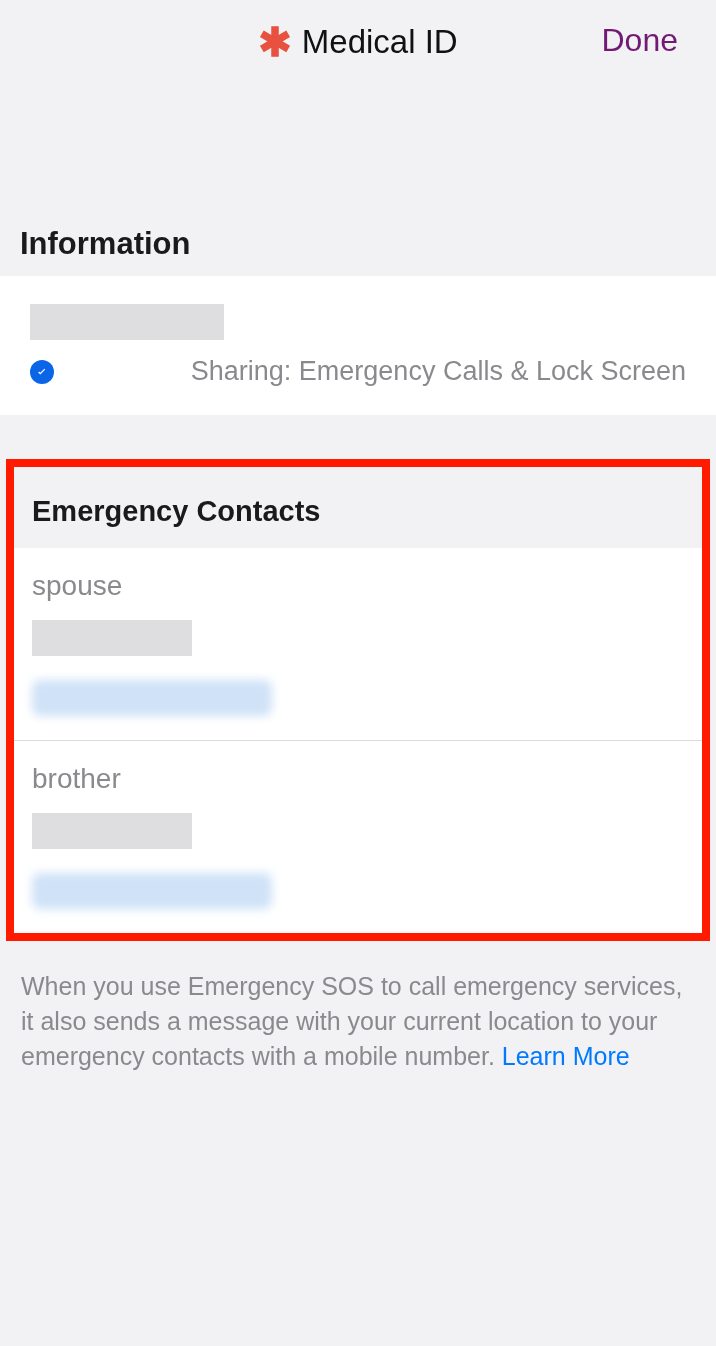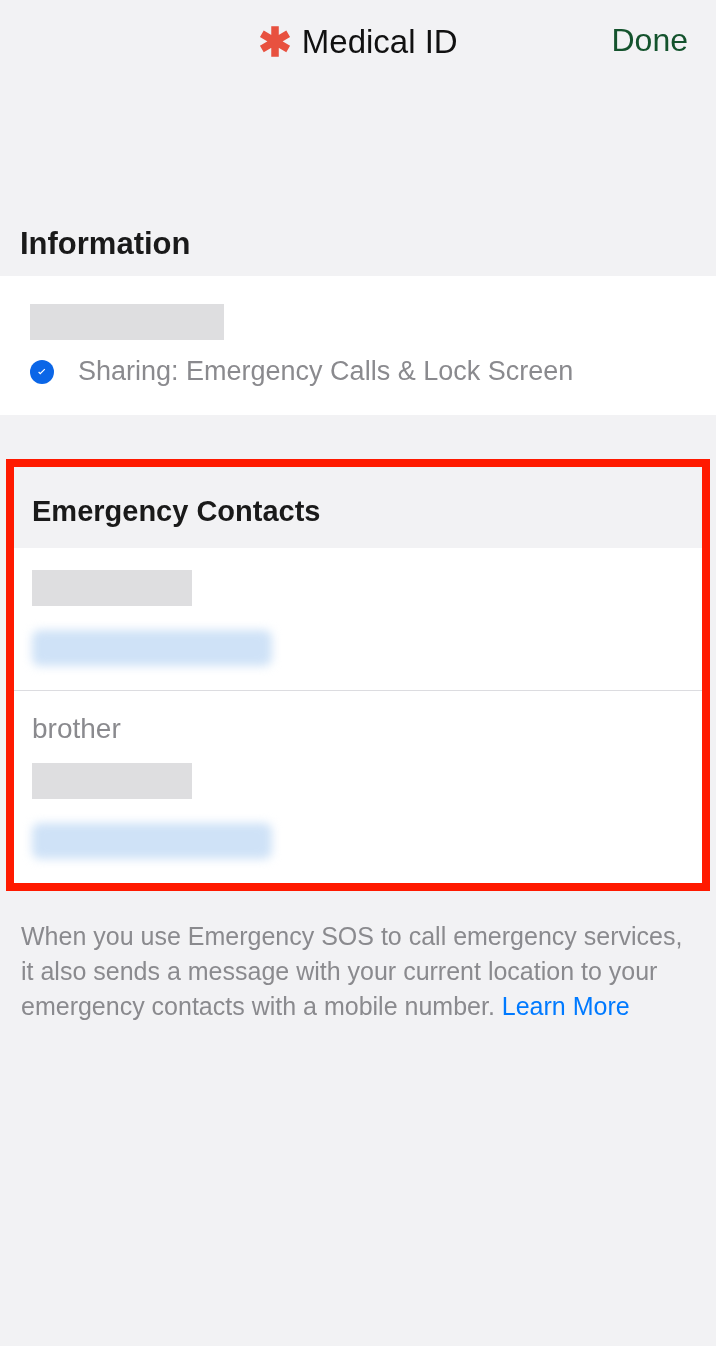--- a/index.html
+++ b/index.html
@@ -33,23 +33,23 @@
       font-weight: 700;
       line-height: 1;
     }
     .header-title {
       font-size: 33px;
       font-weight: 500;
       color: #111;
     }
     .done-button {
       position: absolute;
-      right: 28px;
+      right: 38px;
       top: 22px;
-      color: #14532d;
+      color: #701a75;
       font-size: 32px;
       font-weight: 500;
       border: none;
       background: transparent;
       cursor: pointer;
     }
     .section-gap {
       height: 128px;
     }
     .section-header {
@@ -65,21 +65,22 @@
     .redacted-bar {
       background: #dedee0;
       height: 36px;
       width: 194px;
       margin-top: 10px;
       margin-bottom: 16px;
     }
     .sharing-row {
       display: flex;
       align-items: center;
-      gap: 24px;
+      gap: 10px;
+      justify-content: space-between;
     }
     .check-circle {
       width: 24px;
       height: 24px;
       border-radius: 50%;
       background: #0b66e7;
       display: flex;
       align-items: center;
       justify-content: center;
       flex-shrink: 0;
@@ -180,20 +181,21 @@
     <span class="sharing-text">Sharing: Emergency Calls &amp; Lock Screen</span>
   </div>
 </div>
 
 <div class="gap-mid"></div>
 
 <div class="highlight-box">
   <div class="highlight-header">Emergency Contacts</div>
 
   <div class="contact-row">
+    <div class="relation">spouse</div>
     <div class="redacted-name"></div>
     <div class="redacted-phone"></div>
   </div>
 
   <div class="contact-row">
     <div class="relation">brother</div>
     <div class="redacted-name"></div>
     <div class="redacted-phone"></div>
   </div>
 

